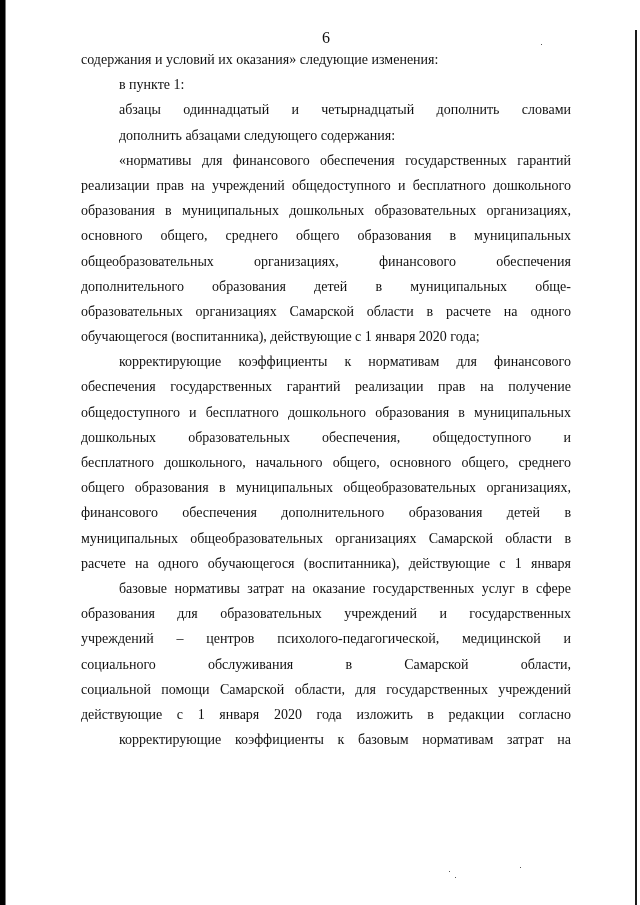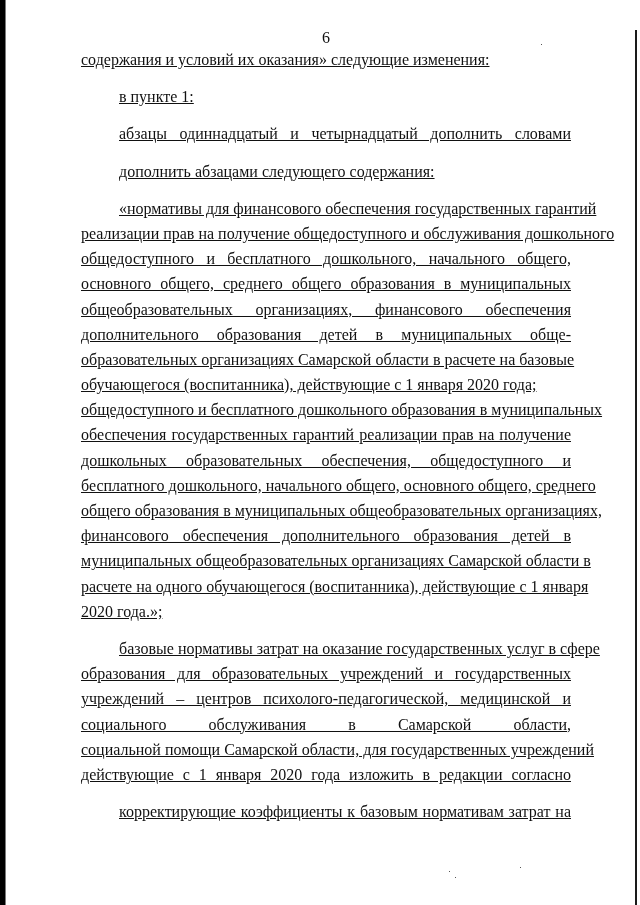--- a/index.html
+++ b/index.html
@@ -51,33 +51,31 @@
     .text-block {
       position: absolute;
       left: 81px;
       top: 47px;
       width: 490px;
     }
     .line {
       display: block;
       height: 25.2px;
       line-height: 25.2px;
-      font-size: 16px;
+      font-size: 14px;
       white-space: nowrap;
       text-align: justify;
       text-align-last: justify;
       overflow: visible;
-      text-decoration: underline;
     }
     .line.last {
       text-align-last: left;
     }
     .line.indent {
       padding-left: 38px;
-      margin-top: 12px;
     }
     .speck {
       position: absolute;
       width: 1px;
       height: 1px;
       background: #555555;
     }
   </style>
 </head>
 <body>
@@ -106,39 +104,39 @@
   <div>
     <span class="line indent">абзацы одиннадцатый и четырнадцатый дополнить словами</span>
   </div>
 
   <div>
     <span class="line indent last">дополнить абзацами следующего содержания:</span>
   </div>
 
   <div>
     <span class="line indent">«нормативы для финансового обеспечения государственных гарантий</span>
-    <span class="line">реализации прав на получение общедоступного и обслуживания дошкольного</span>
-    <span class="line">общедоступного и бесплатного дошкольного, начального общего,</span>
+    <span class="line">реализации прав на учреждений общедоступного и бесплатного дошкольного</span>
+    <span class="line">образования в муниципальных дошкольных образовательных организациях,</span>
     <span class="line">основного общего, среднего общего образования в муниципальных</span>
     <span class="line">общеобразовательных организациях, финансового обеспечения</span>
     <span class="line">дополнительного образования детей в муниципальных обще-</span>
-    <span class="line">образовательных организациях Самарской области в расчете на базовые</span>
+    <span class="line">образовательных организациях Самарской области в расчете на одного</span>
     <span class="line last">обучающегося (воспитанника), действующие с 1 января 2020 года;</span>
   </div>
 
   <div>
+    <span class="line indent">корректирующие коэффициенты к нормативам для финансового</span>
+    <span class="line">обеспечения государственных гарантий реализации прав на получение</span>
     <span class="line">общедоступного и бесплатного дошкольного образования в муниципальных</span>
-    <span class="line">обеспечения государственных гарантий реализации прав на получение</span>
     <span class="line">дошкольных образовательных обеспечения, общедоступного и</span>
     <span class="line">бесплатного дошкольного, начального общего, основного общего, среднего</span>
     <span class="line">общего образования в муниципальных общеобразовательных организациях,</span>
     <span class="line">финансового обеспечения дополнительного образования детей в</span>
     <span class="line">муниципальных общеобразовательных организациях Самарской области в</span>
     <span class="line">расчете на одного обучающегося (воспитанника),  действующие с 1 января</span>
-    <span class="line last">2020 года.»;</span>
   </div>
 
   <div>
     <span class="line indent">базовые нормативы затрат на оказание государственных услуг в сфере</span>
     <span class="line">образования для образовательных учреждений и государственных</span>
     <span class="line">учреждений – центров психолого-педагогической, медицинской и</span>
     <span class="line">социального обслуживания в Самарской области,</span>
     <span class="line">социальной помощи Самарской области, для государственных учреждений</span>
     <span class="line">действующие с 1 января 2020 года изложить в редакции согласно</span>
   </div>

